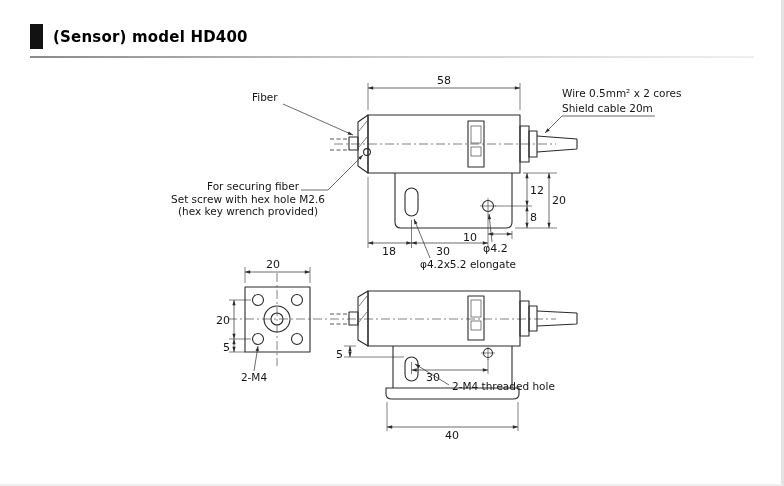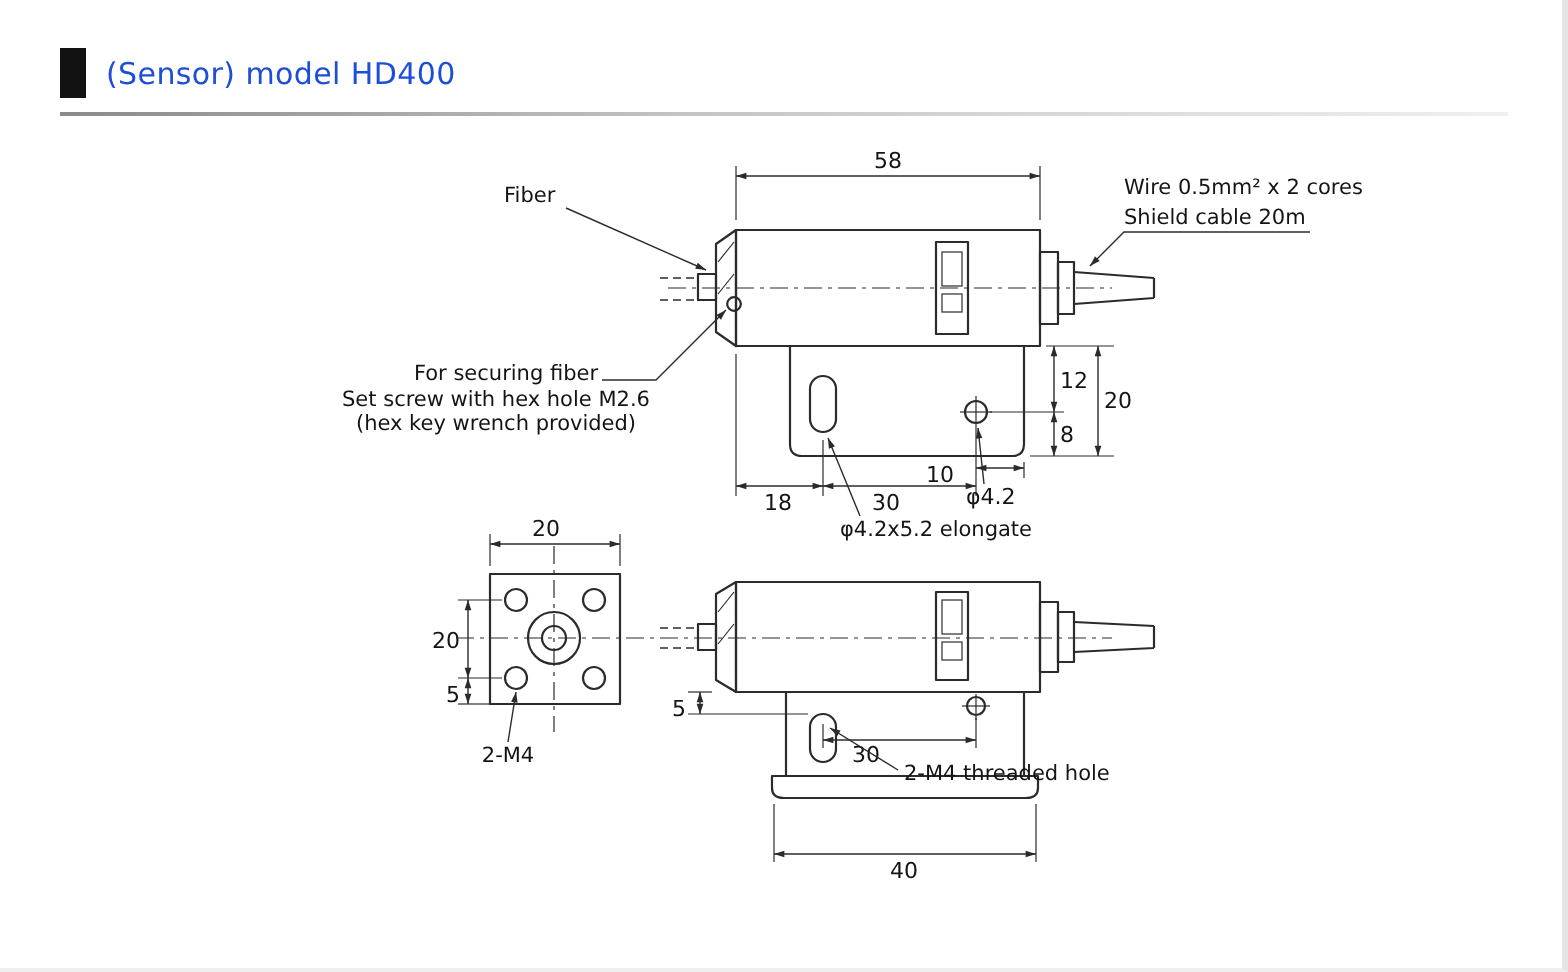--- a/index.html
+++ b/index.html
@@ -1,21 +1,21 @@
 <!DOCTYPE html>
 <html><head>
 <meta charset="utf-8">
 <style>
   html,body{margin:0;padding:0}
   body{width:784px;height:486px;background:#ffffff;position:relative;overflow:hidden;
        font-family:"DejaVu Sans","Liberation Sans",sans-serif;}
   .window-edge{position:absolute;inset:0;border-right:3px solid #e4e4e4;border-bottom:2px solid #efefef;pointer-events:none}
   .header{position:absolute;left:30px;top:24px;display:flex;align-items:center;gap:10px}
   .title-block{width:13px;height:25px;background:#121212}
-  .title{font-size:15px;font-weight:normal;color:#1d4ed8;letter-spacing:.2px;margin:0}
+  .title{font-size:15px;font-weight:bold;color:#000000;letter-spacing:.2px;margin:0}
   .rule{position:absolute;left:30px;top:56px;width:724px;height:2px;
         background:linear-gradient(to right,#8a8a8a,#c6c6c6 45%,#f0f0f0)}
   svg{position:absolute;left:0;top:0}
   .ln{fill:none;stroke:#2b2b2b;stroke-width:1.1;stroke-linejoin:round}
   .thin{fill:none;stroke:#2b2b2b;stroke-width:.6}
   .dimln{fill:none;stroke:#2b2b2b;stroke-width:.7}
   .cl{fill:none;stroke:#2b2b2b;stroke-width:.6;stroke-dasharray:9 3 2 3}
   .dsh{fill:none;stroke:#2b2b2b;stroke-width:.8;stroke-dasharray:4 2.5}
   text{fill:#141414}
   .t{font-size:11px}

